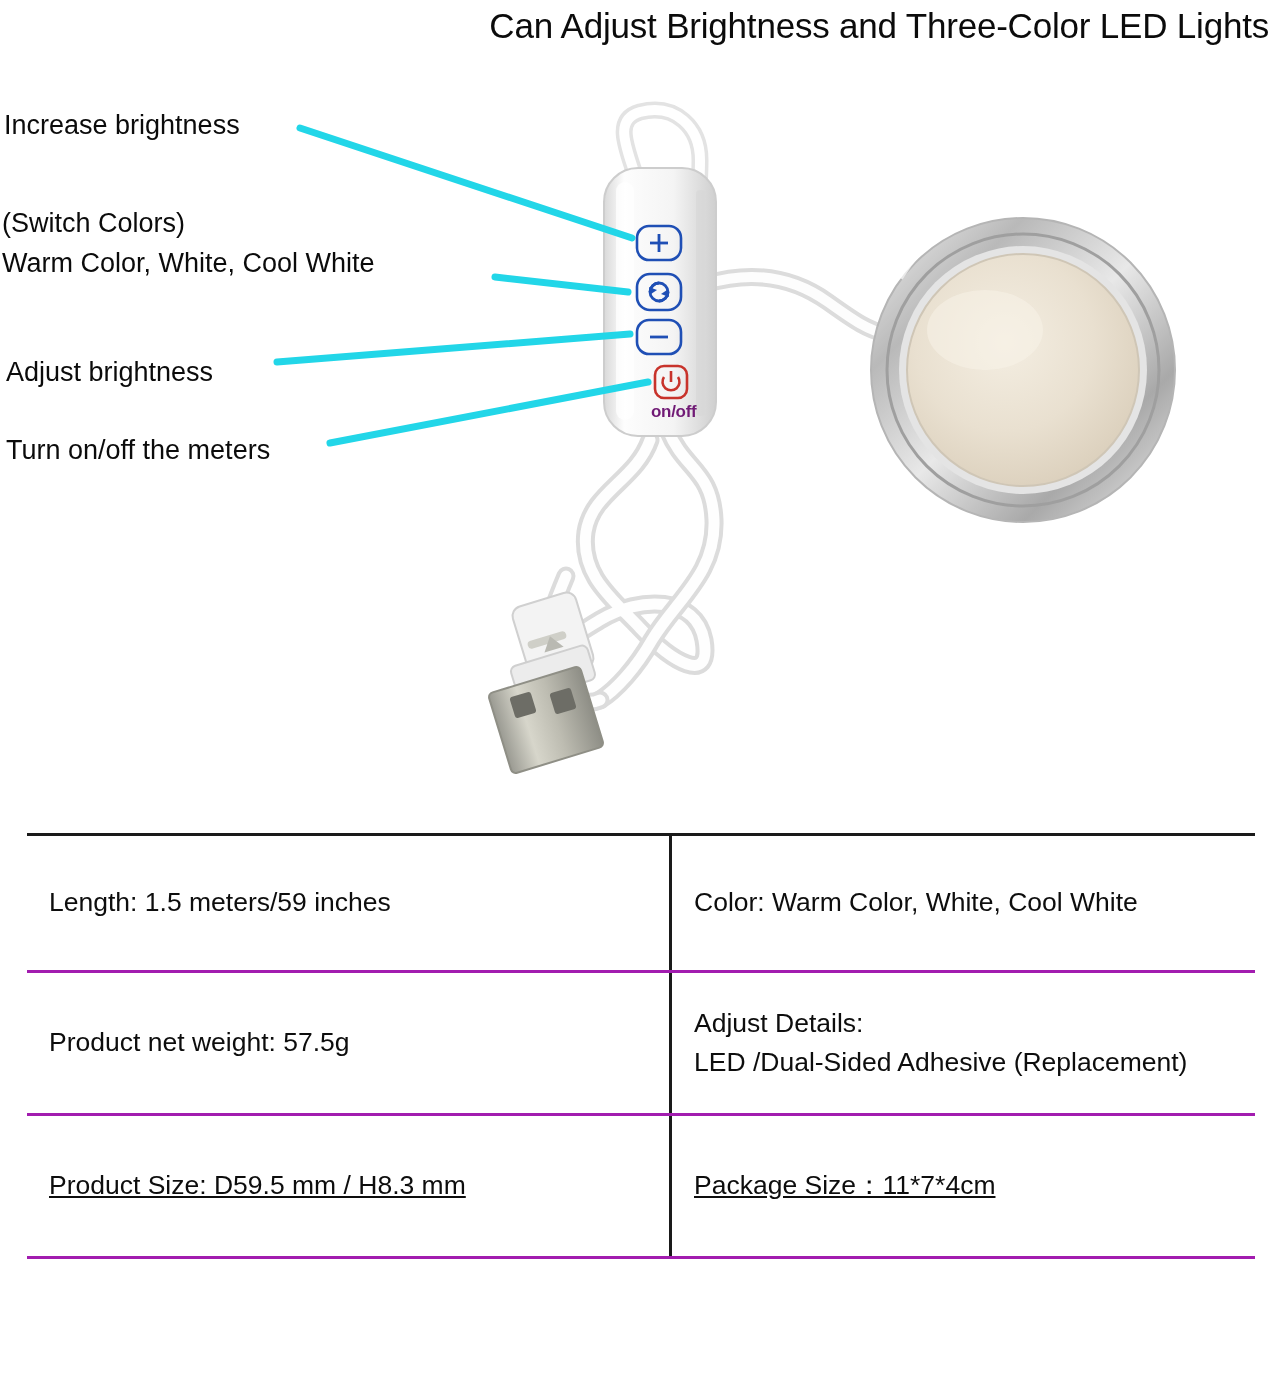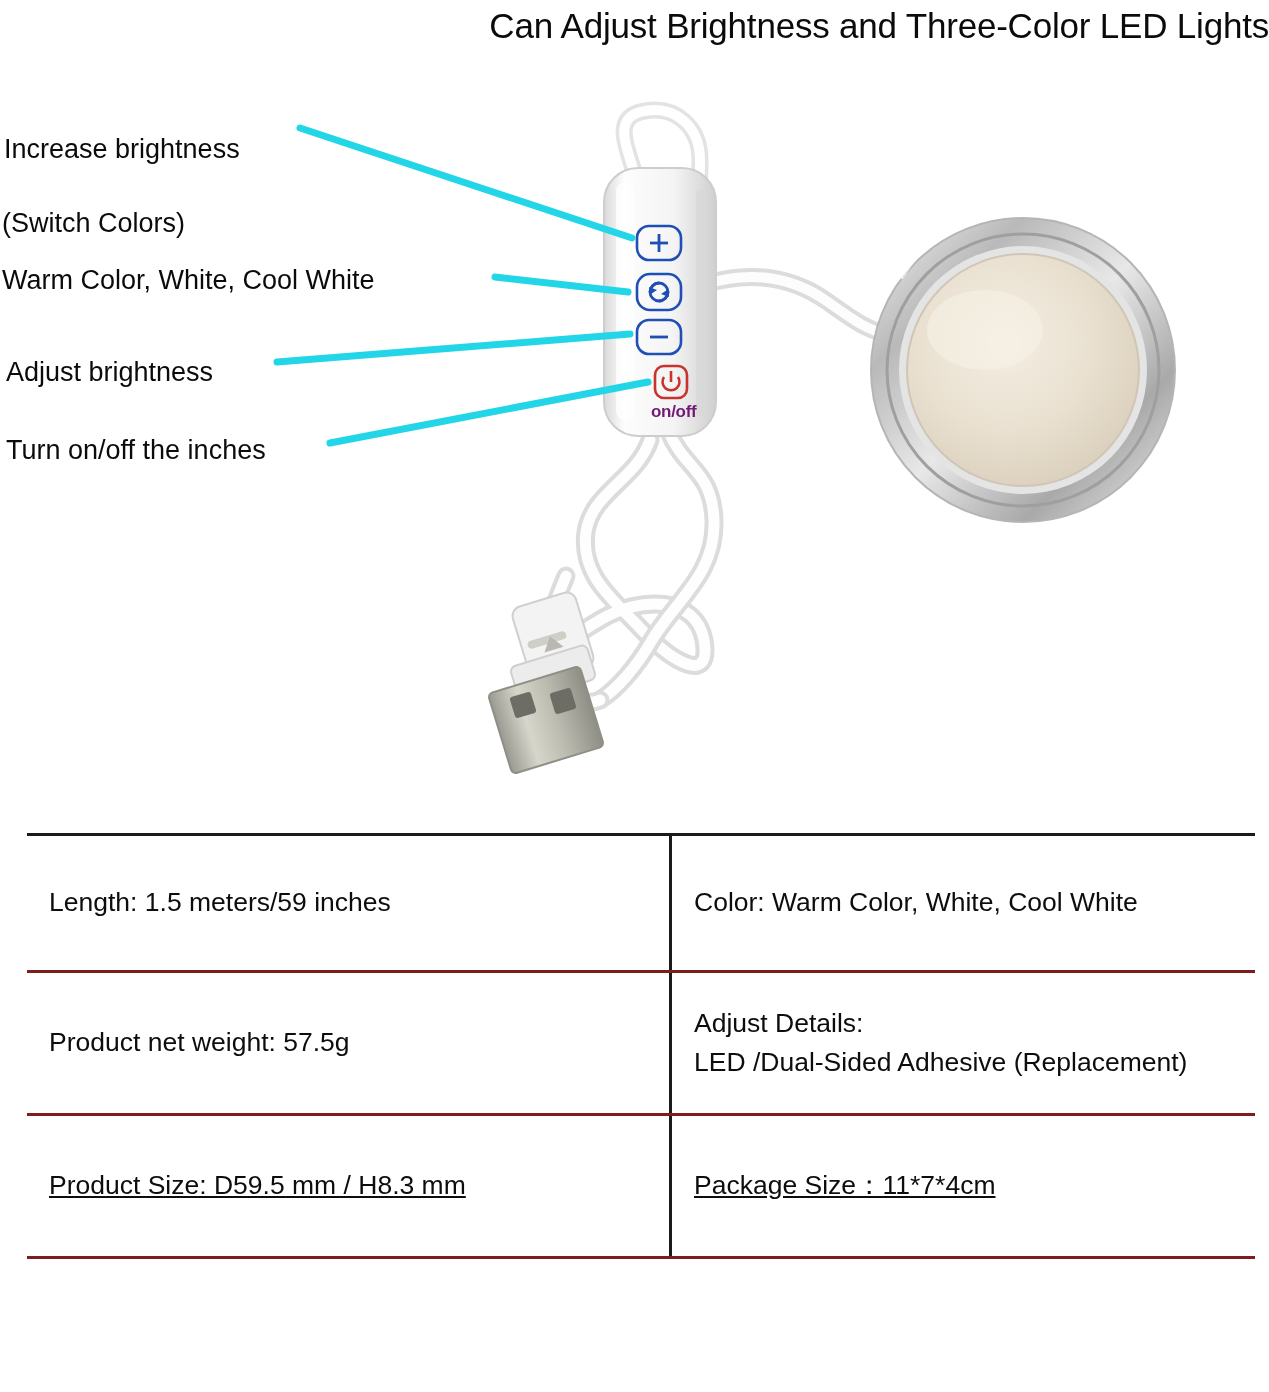--- a/index.html
+++ b/index.html
@@ -28,23 +28,23 @@
     color: #0b0b0b;
   }
 
   
   .callout {
     position: absolute;
     font-size: 27px;
     color: #0b0b0b;
     white-space: nowrap;
   }
-  #cal-0 { top: 110px; left: 4px; margin-top: 24px; }
+  #cal-0 { top: 110px; left: 4px; }
   #cal-1 { top: 208px; left: 2px; }
-  #cal-2 { top: 265px; left: 2px; }
+  #cal-2 { top: 248px; left: 2px; }
   #cal-3 { top: 357px; left: 6px; }
   #cal-4 { top: 435px; left: 6px; }
 
   
   .leaders {
     position: absolute;
     top: 0; left: 0;
     width: 1269px;
     height: 800px;
   }
@@ -82,21 +82,21 @@
   .spec-table {
     position: absolute;
     left: 27px;
     top: 833px;
     width: 1228px;
     border-collapse: collapse;
     table-layout: fixed;
   }
   .spec-table td {
     border-top: 3px solid #1a1a1a;
-    border-bottom: 3px solid #7f1d1d;
+    border-bottom: 3px solid #a21caf;
     padding: 0 0 0 22px;
     font-size: 26.5px;
     color: #0d0d0d;
     vertical-align: middle;
     line-height: 1.42;
   }
   .spec-table td.left-cell {
     width: 620px;
     border-right: 3px solid #1a1a1a;
   }
@@ -233,21 +233,21 @@
 <div class="btn-zone" id="btn-plus"></div>
 <div class="btn-zone" id="btn-cycle"></div>
 <div class="btn-zone" id="btn-minus"></div>
 <div class="btn-zone" id="btn-power"></div>
 <div class="onoff-text">on/off</div>
 
 <div class="callout" id="cal-0">Increase brightness</div>
 <div class="callout" id="cal-1">(Switch Colors)</div>
 <div class="callout" id="cal-2">Warm Color, White, Cool White</div>
 <div class="callout" id="cal-3">Adjust brightness</div>
-<div class="callout" id="cal-4">Turn on/off the inches</div>
+<div class="callout" id="cal-4">Turn on/off the meters</div>
 
 <table class="spec-table">
   <tbody>
     <tr class="r0">
       <td class="left-cell">
         <span class="cell-line">Length: 1.5 meters/59 inches</span>
       </td>
       <td>
         <span class="cell-line">Color: Warm Color, White, Cool White</span>
       </td>

